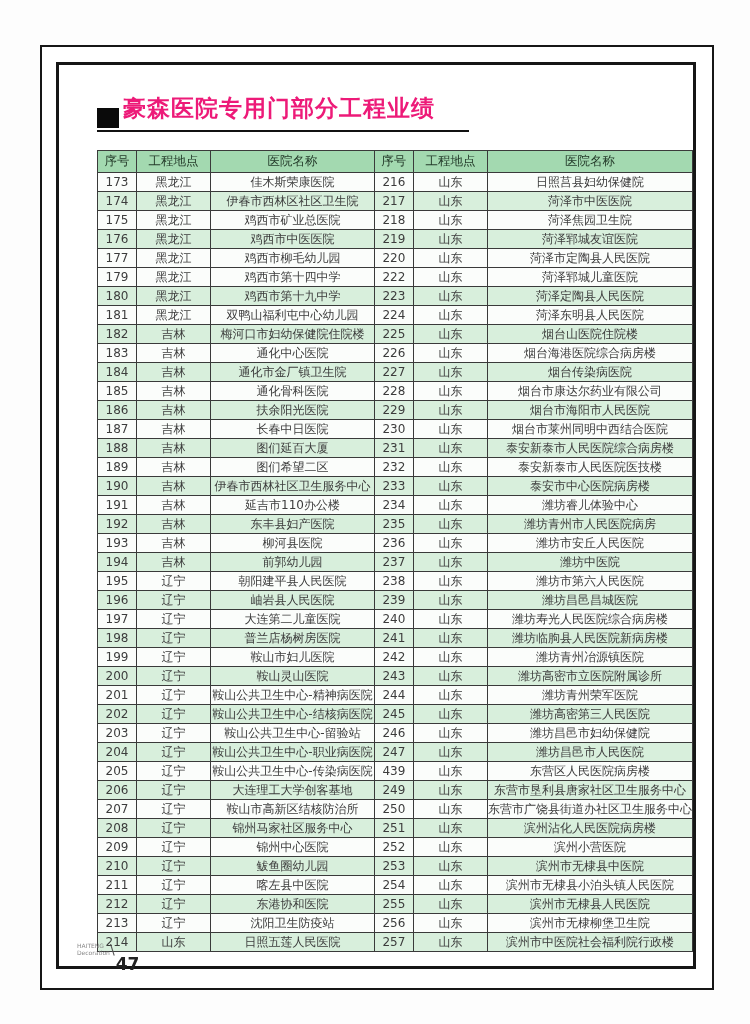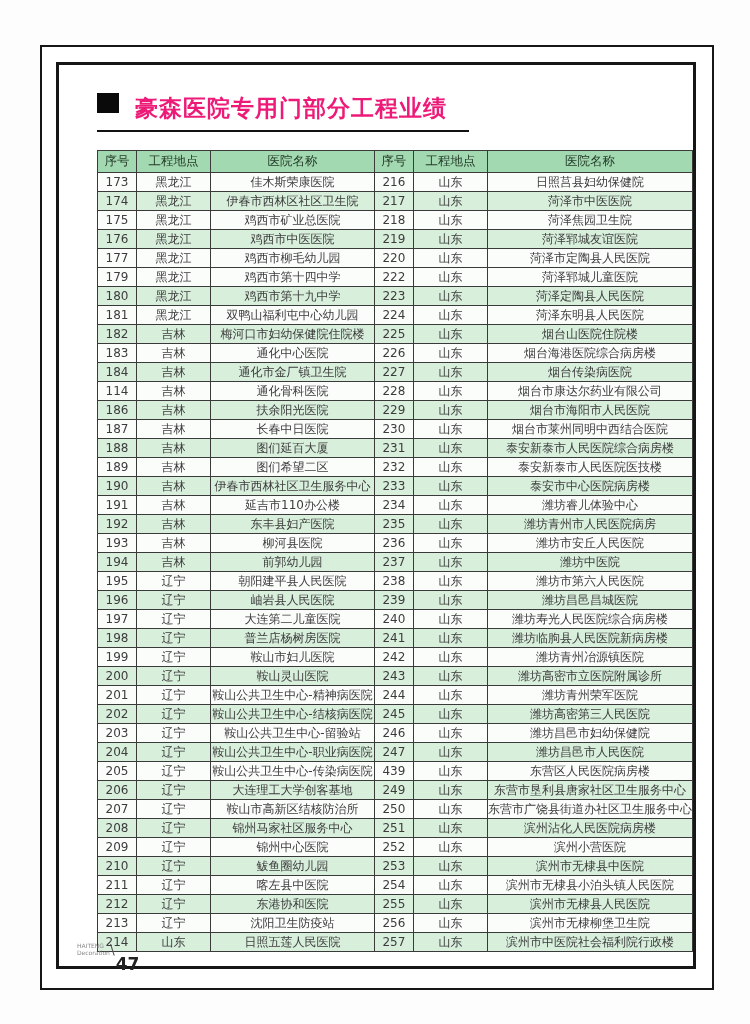--- a/index.html
+++ b/index.html
@@ -14,21 +14,21 @@
     border:2px solid #161616;background:#fff;
   }
   .inner-frame{
     position:absolute;left:14px;top:15px;width:634px;height:901px;
     border:3px solid #161616;background:#fff;
   }
   .title-block{
     position:absolute;left:38px;top:28px;width:372px;
     border-bottom:2px solid #111;
     padding-bottom:6px;
-    display:flex;align-items:flex-start;gap:16px;
+    display:flex;align-items:flex-end;gap:4px;
   }
   .title-square{
     width:22px;height:20px;background:#0a0a0a;flex:0 0 auto;
     margin-bottom:-4px;
   }
   .title-text{
     color:#ed1a78;font-size:23px;font-weight:bold;letter-spacing:1px;
     white-space:nowrap;
   }
   .perf-table{
@@ -178,21 +178,21 @@
           </tr>
           <tr class="alt">
             <td>184</td>
             <td>吉林</td>
             <td>通化市金厂镇卫生院</td>
             <td>227</td>
             <td>山东</td>
             <td>烟台传染病医院</td>
           </tr>
           <tr class="plain">
-            <td>114</td>
+            <td>185</td>
             <td>吉林</td>
             <td>通化骨科医院</td>
             <td>228</td>
             <td>山东</td>
             <td>烟台市康达尔药业有限公司</td>
           </tr>
           <tr class="alt">
             <td>186</td>
             <td>吉林</td>
             <td>扶余阳光医院</td>

